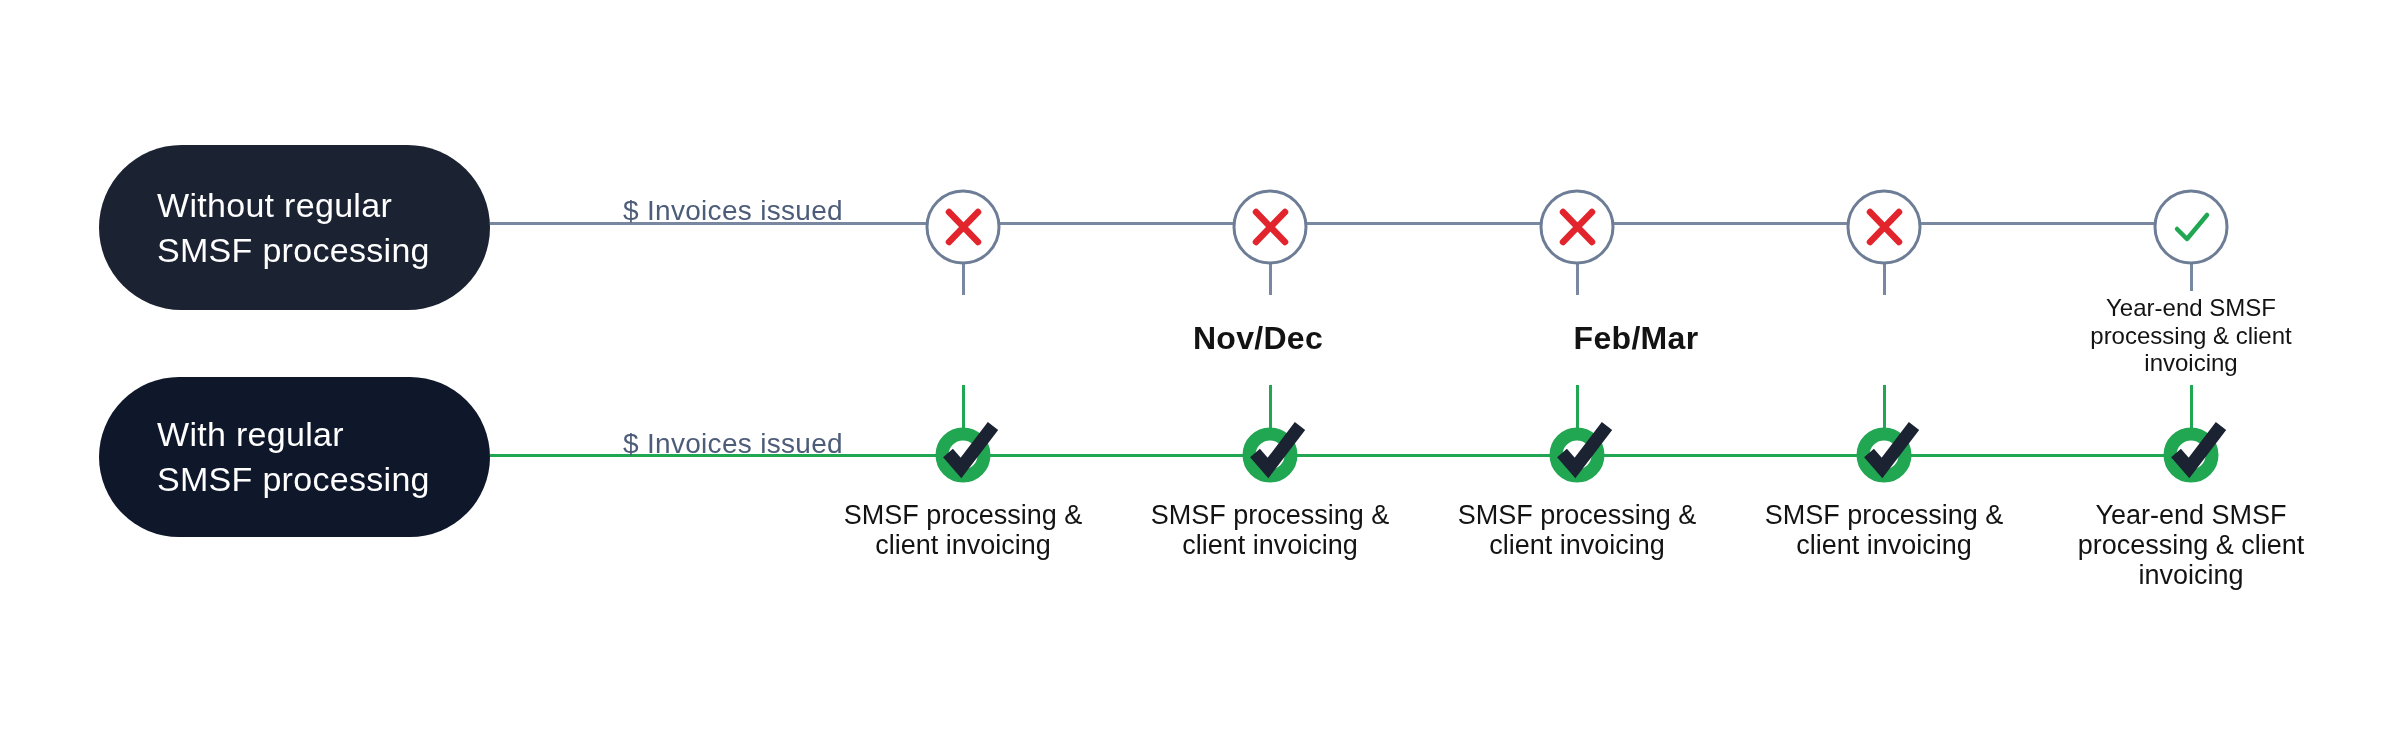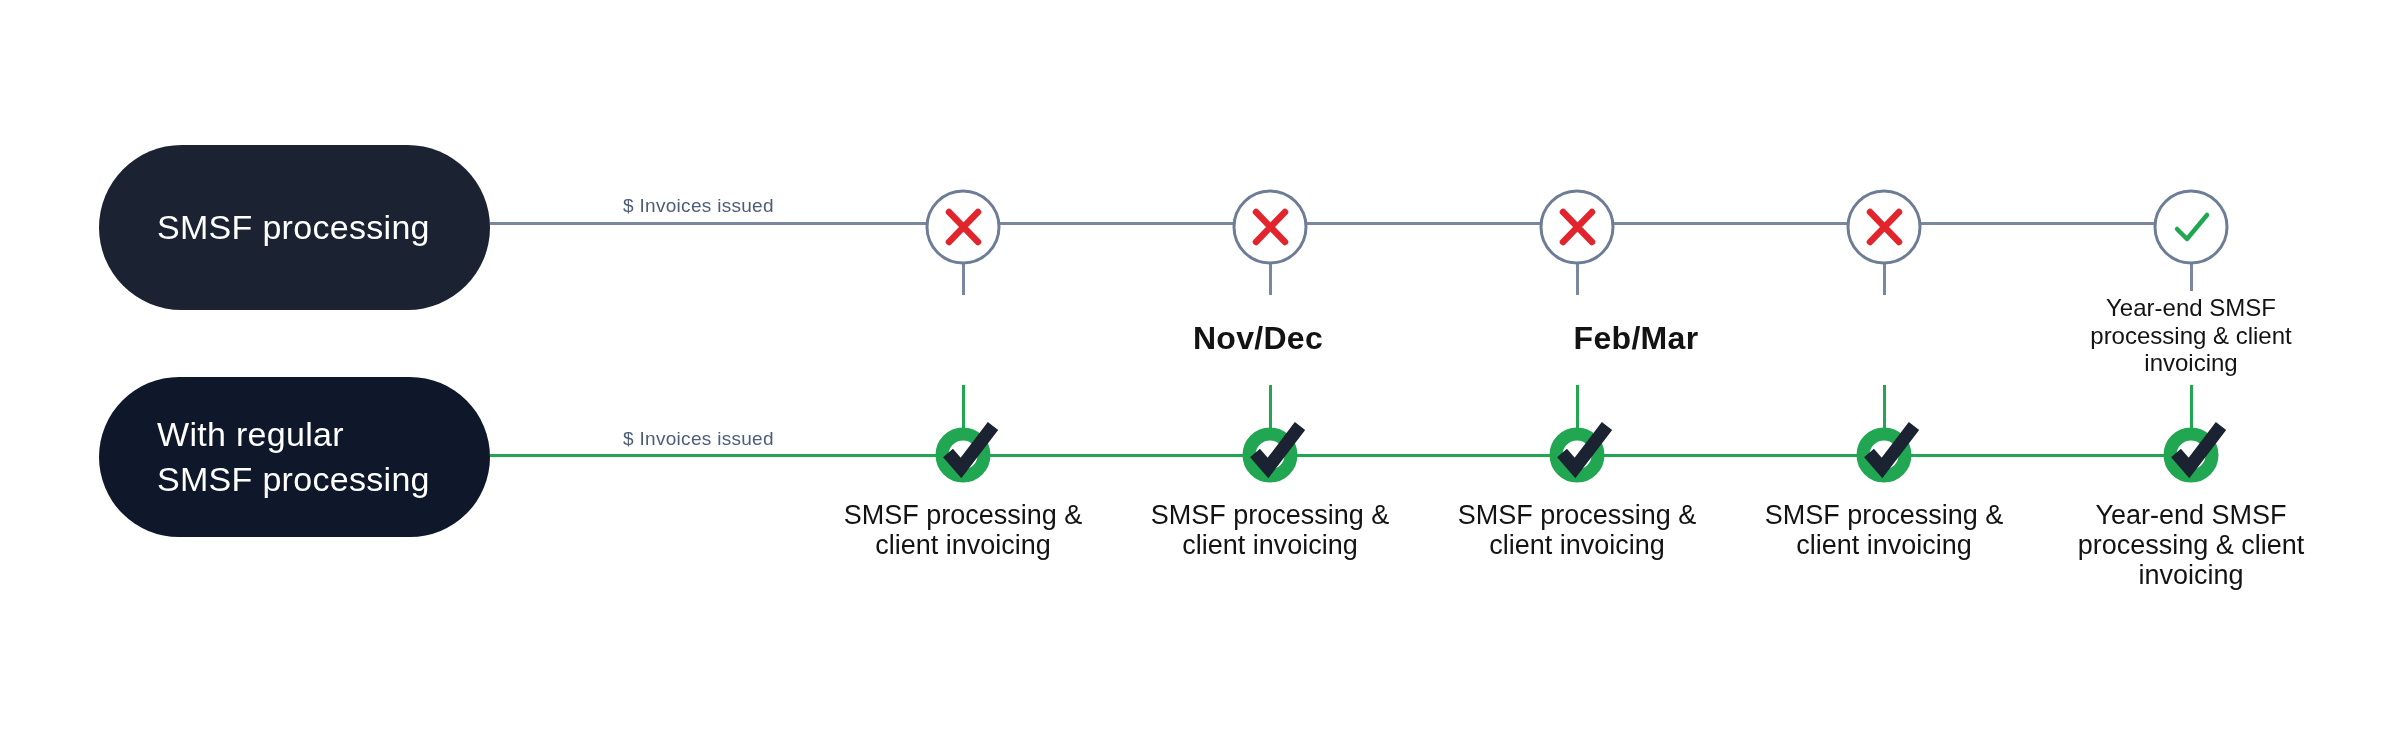--- a/index.html
+++ b/index.html
@@ -26,21 +26,21 @@
   }
   
   .hline{position:absolute;height:3px;z-index:1;}
   .hline.gray{background:#7a87a0;}
   .hline.green{background:#21a652;}
   .vline{position:absolute;width:3px;z-index:1;}
   .vline.gray{background:#7a87a0;}
   .vline.green{background:#21a652;}
   .invoices{
     position:absolute;
-    font-size:19px;font-weight:500;color:#4d5c79;letter-spacing:.3px;
+    font-size:28px;font-weight:500;color:#4d5c79;letter-spacing:.3px;
     z-index:2;white-space:nowrap;
   }
   
   .node{position:absolute;z-index:3;}
   
   .month{
     position:absolute;width:300px;text-align:center;
     font-size:32px;font-weight:700;color:#131313;letter-spacing:.3px;
     top:320px;z-index:3;
   }
@@ -54,20 +54,21 @@
     font-size:27px;font-weight:500;color:#131313;line-height:30px;
     top:500px;z-index:3;
   }
 </style>
 </head>
 <body>
 
 <div class="canvas">
 
   <div class="pill without">
+    <div class="line">Without regular</div>
     <div class="line">SMSF processing</div>
   </div>
 
   <div class="hline gray" style="left:490px;top:222px;width:1701px;"></div>
   <div class="invoices" style="left:623px;top:195px;">$ Invoices issued</div>
 
   <div class="vline gray" style="left:961.5px;top:263px;height:32px;"></div>
   <svg class="node" style="left:924px;top:188px;" width="78" height="78">
     <circle cx="39" cy="39" r="36" fill="#ffffff" stroke="#6e7d96" stroke-width="3"></circle>
     <path d="M25 24 L54 54 M54 24 L25 54" stroke="#e2242c" stroke-width="6.5" stroke-linecap="round" fill="none"></path>

